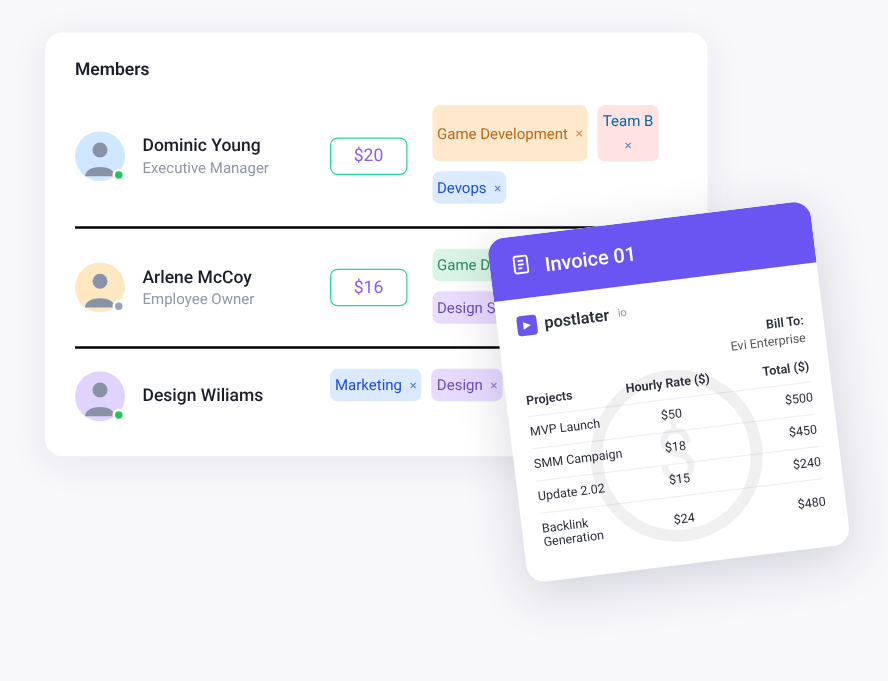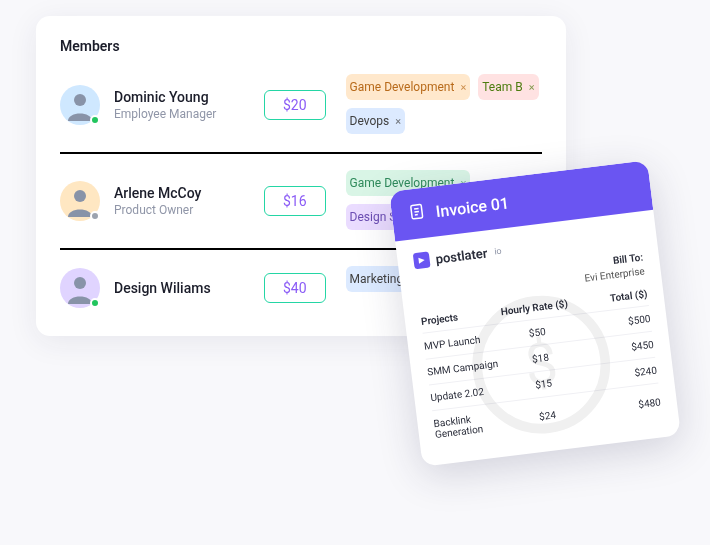--- a/index.html
+++ b/index.html
@@ -8,21 +8,21 @@
     background: #f8f8fb;
     width: 710px;
     height: 545px;
     position: relative;
     overflow: hidden;
   }
 
   
   .members-card {
     position: absolute;
-    top: 16px;
+    top: 26px;
     left: 36px;
     width: 530px;
     background: #fff;
     border-radius: 14px;
     box-shadow: 0 6px 30px rgba(40,40,80,0.08);
     padding: 22px 24px 10px 24px;
   }
   .members-title {
     font-size: 14px;
     font-weight: 600;
@@ -90,22 +90,22 @@
     font-size: 12px;
     padding: 6px 4px;
     border-radius: 6px;
     display: inline-flex;
     align-items: center;
     gap: 6px;
     white-space: nowrap;
   }
   .tag .x { font-size: 11px; opacity: .7; cursor: pointer; }
   .tag-orange { background:#ffe8cc; color:#b86a1a; }
-  .tag-pink   { background:#ffe2e2; color:#4d7c0f; }
-  .tag-blue   { background:#dceaff; color:#404040; }
+  .tag-pink   { background:#ffe2e2; color:#0369a1;flex-direction:column; }
+  .tag-blue   { background:#dceaff; color:#1d4ed8; }
   .tag-green  { background:#d9f5e6; color:#2f8a5b; }
   .tag-lilac  { background:#eadcff; color:#6b4db3; }
   .tag-purple { background:#e6dbff; color:#6b4db3; }
 
   
   .invoice-card {
     position: absolute;
     top: 175px;
     left: 405px;
     width: 260px;
@@ -186,21 +186,21 @@
         <div class="avatar">
           <svg viewBox="0 0 40 40">
             <circle cx="20" cy="20" r="20" fill="#cfe8ff"></circle>
             <circle cx="20" cy="15" r="6" fill="#8893a8"></circle>
             <path d="M8 36 C8 26 32 26 32 36 Z" fill="#8893a8"></path>
           </svg>
           <span class="status-dot status-green"></span>
         </div>
         <div class="member-info">
           <div class="member-name">Dominic Young</div>
-          <div class="member-role">Employee Manager</div>
+          <div class="member-role">Executive Manager</div>
         </div>
         <div class="rate-box">$20</div>
         <div class="tags">
           <span class="tag tag-orange">
             <span>Game Development</span>
             <span class="x">×</span>
           </span>
           <span class="tag tag-pink">
             <span>Team B</span>
             <span class="x">×</span>
@@ -215,21 +215,21 @@
         <div class="avatar">
           <svg viewBox="0 0 40 40">
             <circle cx="20" cy="20" r="20" fill="#ffe7c2"></circle>
             <circle cx="20" cy="15" r="6" fill="#8893a8"></circle>
             <path d="M8 36 C8 26 32 26 32 36 Z" fill="#8893a8"></path>
           </svg>
           <span class="status-dot status-gray"></span>
         </div>
         <div class="member-info">
           <div class="member-name">Arlene McCoy</div>
-          <div class="member-role">Product Owner</div>
+          <div class="member-role">Employee Owner</div>
         </div>
         <div class="rate-box">$16</div>
         <div class="tags">
           <span class="tag tag-green">
             <span>Game Development</span>
             <span class="x">×</span>
           </span>
           <span class="tag tag-lilac">
             <span>Design System</span>
             <span class="x">×</span>
@@ -241,21 +241,20 @@
           <svg viewBox="0 0 40 40">
             <circle cx="20" cy="20" r="20" fill="#e0d4ff"></circle>
             <circle cx="20" cy="15" r="6" fill="#8893a8"></circle>
             <path d="M8 36 C8 26 32 26 32 36 Z" fill="#8893a8"></path>
           </svg>
           <span class="status-dot status-green"></span>
         </div>
         <div class="member-info">
           <div class="member-name">Design Wiliams</div>
         </div>
-        <div class="rate-box">$40</div>
         <div class="tags">
           <span class="tag tag-blue">
             <span>Marketing</span>
             <span class="x">×</span>
           </span>
           <span class="tag tag-purple">
             <span>Design</span>
             <span class="x">×</span>
           </span>
         </div>

